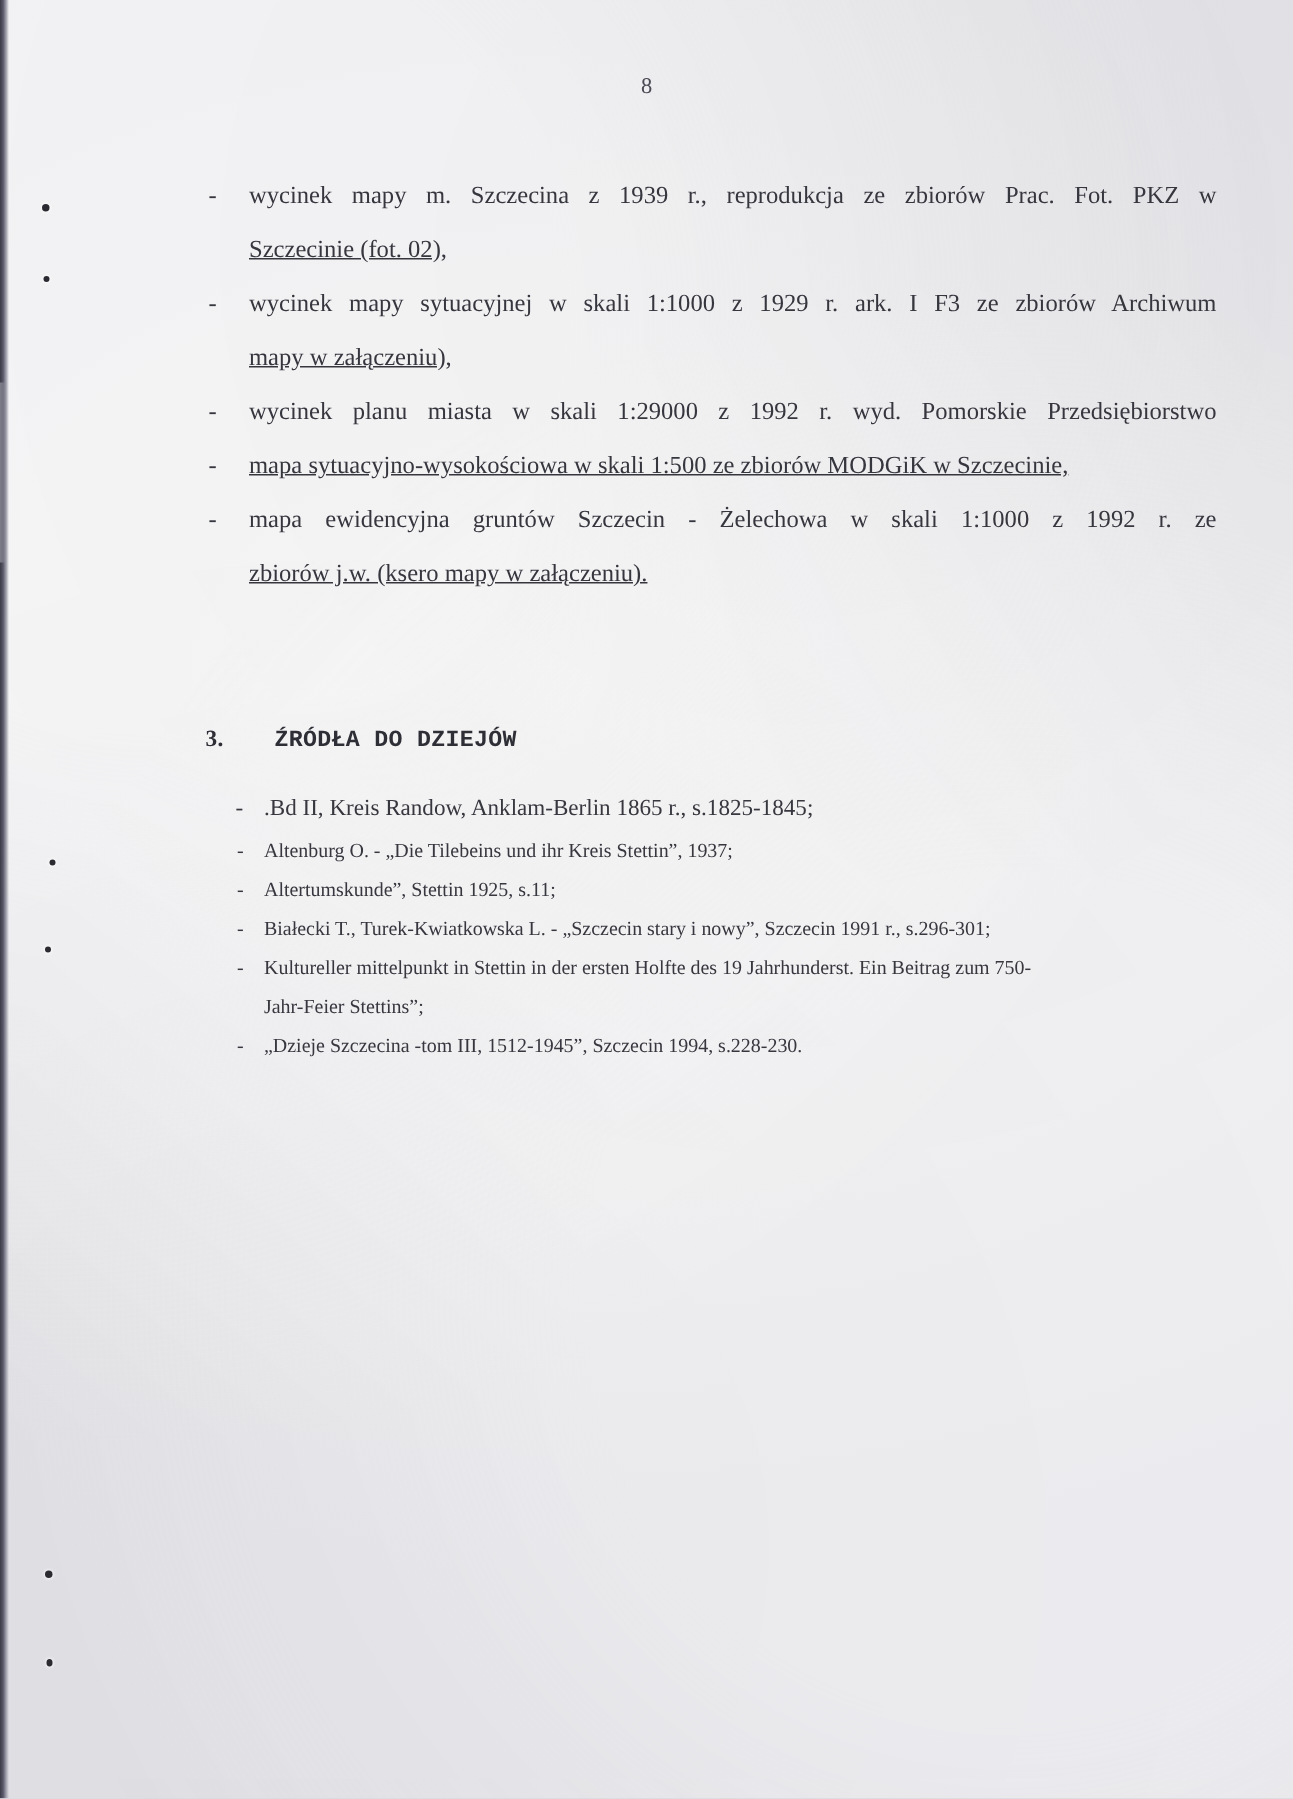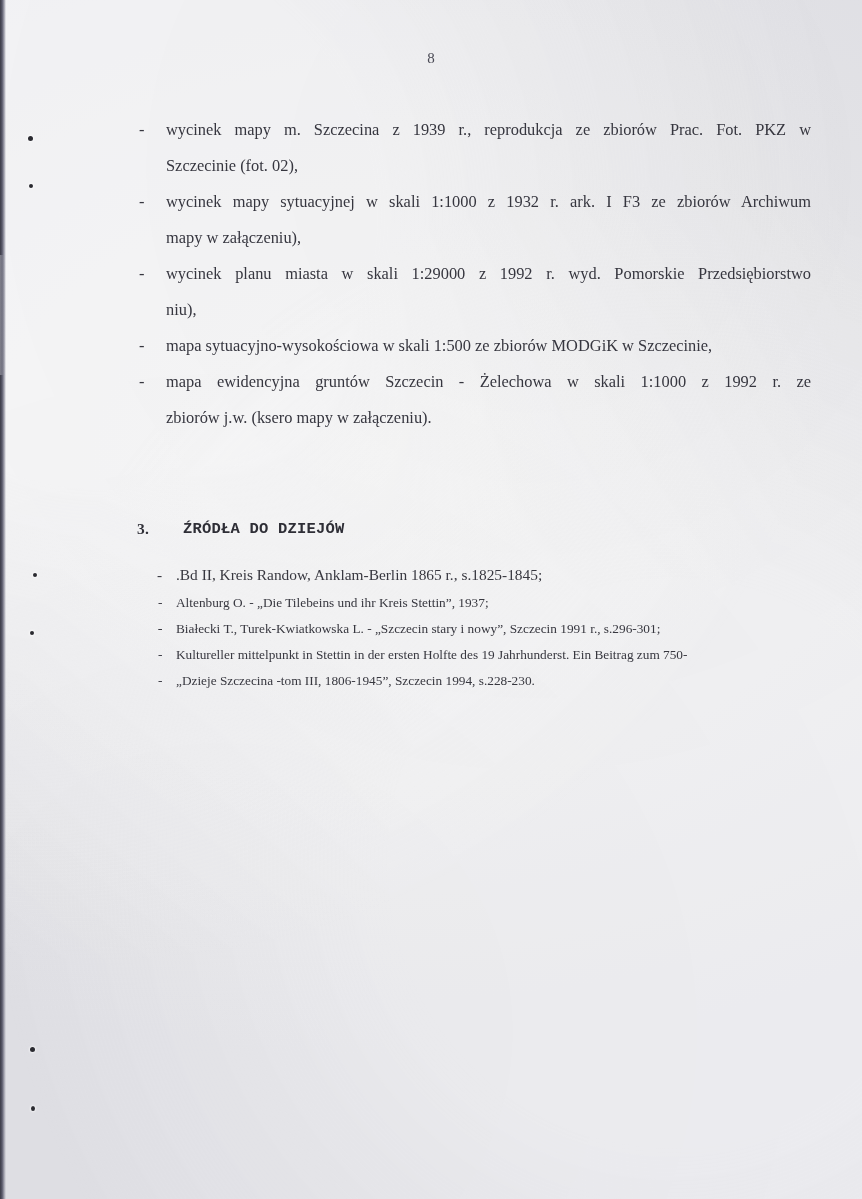--- a/index.html
+++ b/index.html
@@ -99,20 +99,21 @@
     display: block;
   }
   
   .maplist li .ln.j {
     text-align: justify;
     text-align-last: justify;
   }
   .maplist li .ln.l {
     text-align: left;
     text-align-last: left;
+    text-decoration: underline;
   }
 
   
   .section-head {
     margin-top: 84px;
     margin-left: 2px;
     font-weight: bold;
     font-size: 15.5px;
     letter-spacing: .2px;
     color: #2e2e36;
@@ -181,27 +182,26 @@
   <div class="content">
 
     <ul class="maplist">
       <li>
         <span class="dash">-</span>
         <span class="ln j">wycinek mapy m. Szczecina z 1939 r.,  reprodukcja ze zbiorów Prac. Fot. PKZ w</span>
         <span class="ln l">Szczecinie (fot. 02),</span>
       </li>
       <li>
         <span class="dash">-</span>
-        <span class="ln j">wycinek mapy sytuacyjnej w skali 1:1000 z 1932 r. ark. I F3 ze zbiorów Archiwum</span>
+        <span class="ln j">wycinek mapy sytuacyjnej w skali 1:1000 z 1929 r. ark. I F3 ze zbiorów Archiwum</span>
         <span class="ln l">mapy w załączeniu),</span>
       </li>
       <li>
         <span class="dash">-</span>
         <span class="ln j">wycinek planu miasta w skali 1:29000 z 1992 r. wyd. Pomorskie Przedsiębiorstwo</span>
-        <span class="ln l">niu),</span>
       </li>
       <li>
         <span class="dash">-</span>
         <span class="ln l">mapa sytuacyjno-wysokościowa w skali 1:500 ze zbiorów MODGiK w Szczecinie,</span>
       </li>
       <li>
         <span class="dash">-</span>
         <span class="ln j">mapa ewidencyjna gruntów Szczecin - Żelechowa w skali 1:1000 z 1992 r. ze</span>
         <span class="ln l">zbiorów j.w. (ksero mapy w załączeniu).</span>
       </li>
@@ -216,32 +216,34 @@
       <li class="big">
         <span class="dash">-</span>
         <span class="ln">.Bd II, Kreis Randow, Anklam-Berlin 1865 r., s.1825-1845;</span>
       </li>
       <li class="small">
         <span class="dash">-</span>
         <span class="ln">Altenburg O. - „Die Tilebeins und ihr Kreis Stettin”, 1937;</span>
       </li>
       <li class="small">
         <span class="dash">-</span>
+        <span class="ln">Altertumskunde”, Stettin 1925, s.11;</span>
       </li>
       <li class="small">
         <span class="dash">-</span>
         <span class="ln">Białecki T., Turek-Kwiatkowska L. - „Szczecin stary i nowy”, Szczecin 1991 r., s.296-301;</span>
       </li>
       <li class="small">
         <span class="dash">-</span>
         <span class="ln">Kultureller mittelpunkt in Stettin in der ersten Holfte des 19 Jahrhunderst. Ein Beitrag zum 750-</span>
-      </li>
-      <li class="small">
-        <span class="dash">-</span>
-        <span class="ln">„Dzieje Szczecina -tom III, 1806-1945”, Szczecin 1994, s.228-230.</span>
+        <span class="ln">Jahr-Feier Stettins”;</span>
+      </li>
+      <li class="small">
+        <span class="dash">-</span>
+        <span class="ln">„Dzieje Szczecina -tom III, 1512-1945”, Szczecin 1994, s.228-230.</span>
       </li>
     </ul>
 
   </div>
 
   <div id="speckles">
       <div class="speck" style="left: 28px; top: 136px; width: 5px; height: 5px;"></div>
       <div class="speck" style="left: 29px; top: 184px; width: 4px; height: 4px;"></div>
       <div class="speck" style="left: 33px; top: 573px; width: 4px; height: 4px;"></div>
       <div class="speck" style="left: 30px; top: 631px; width: 4px; height: 4px;"></div>

